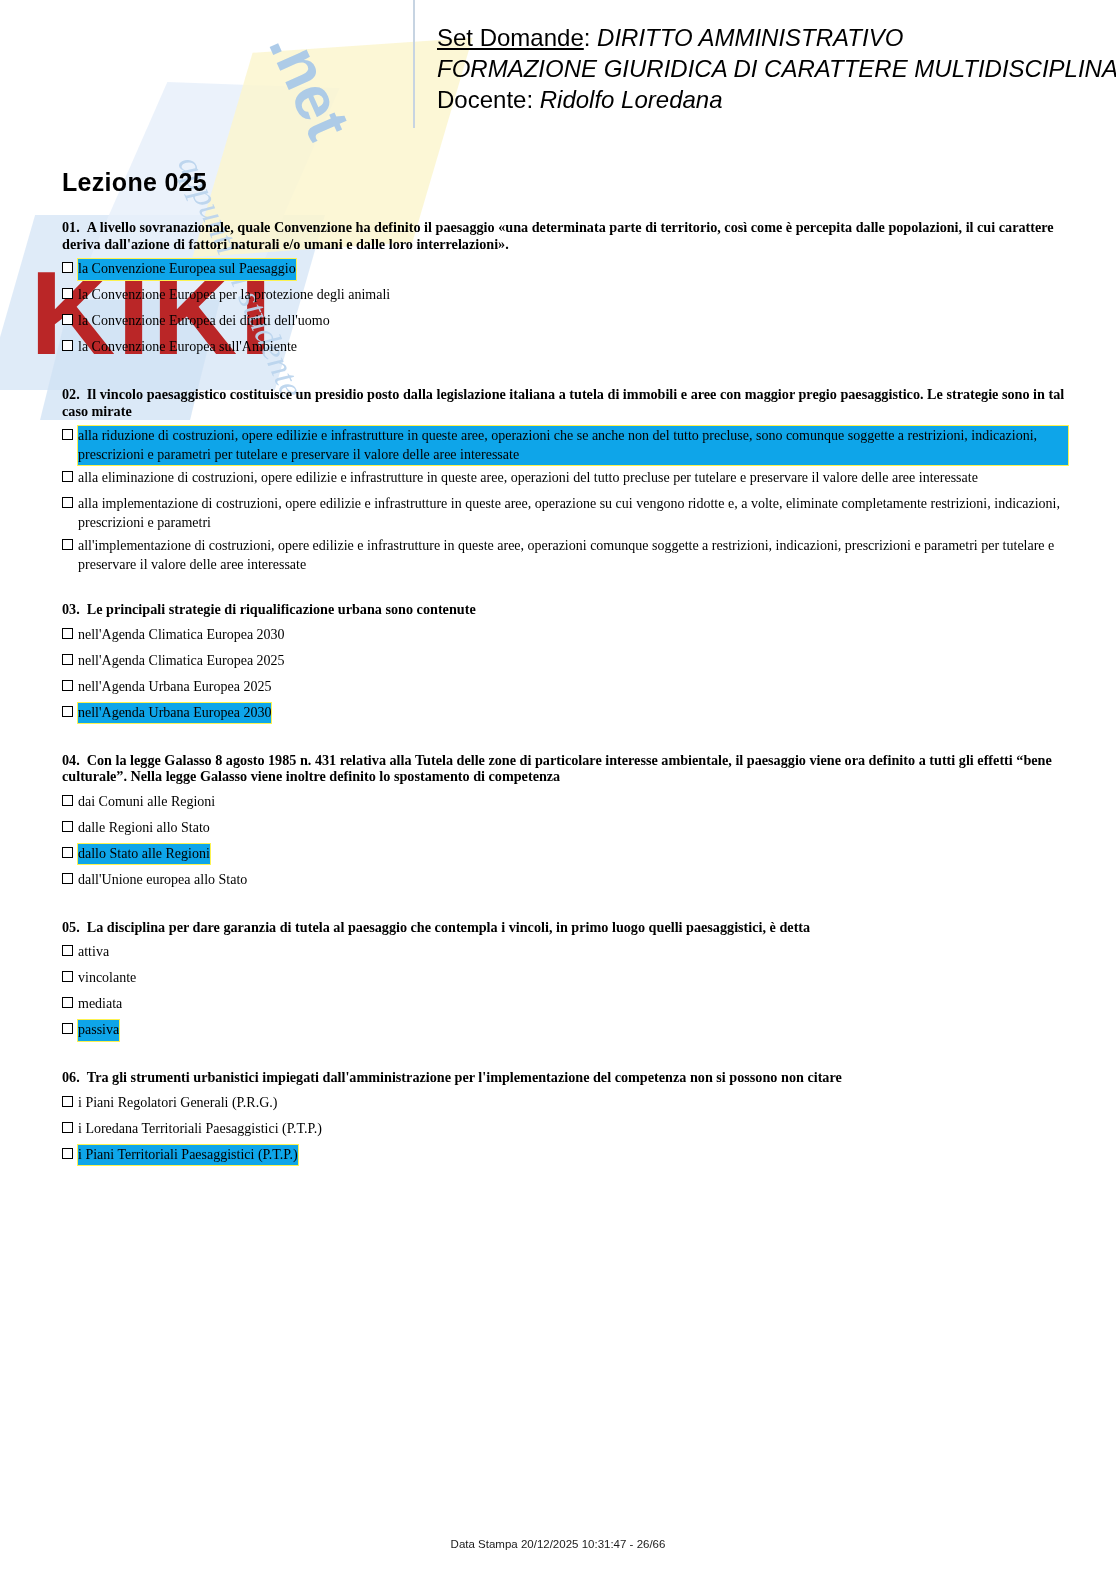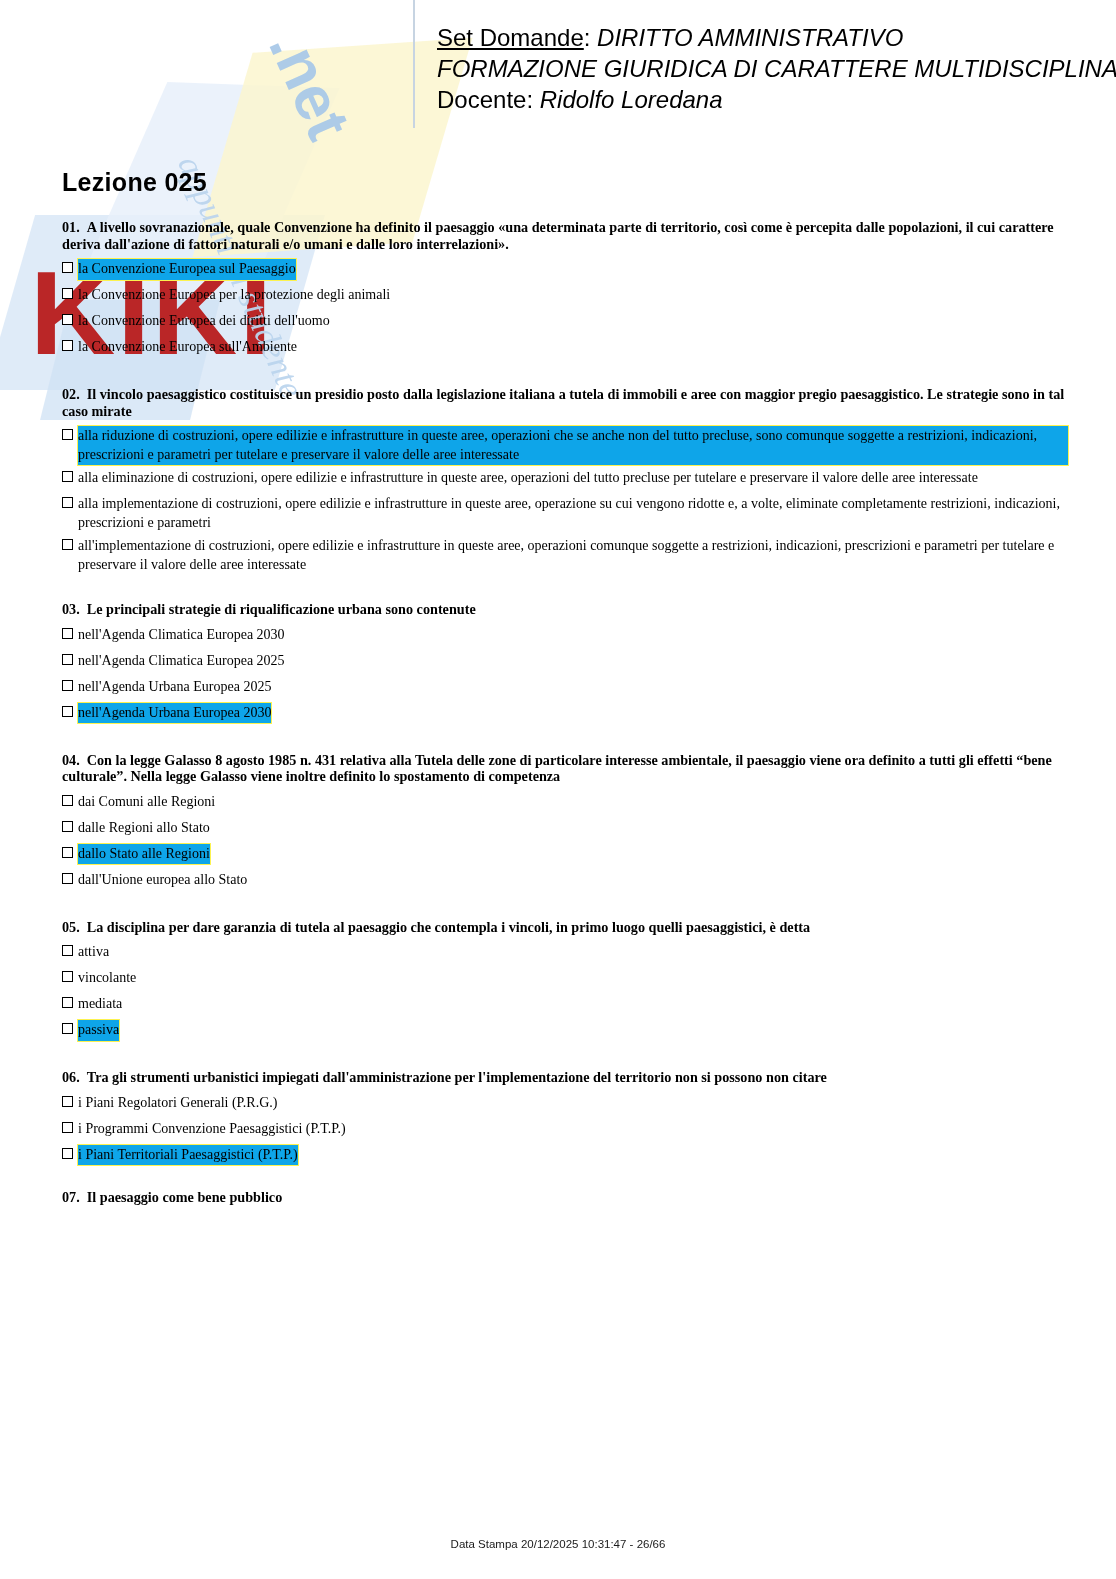--- a/index.html
+++ b/index.html
@@ -350,39 +350,36 @@
         <div class="answer-row">
             <span class="checkbox"></span>
             <span class="answer-text hl">passiva</span>
           </div>
       </div>
     </div>
 
     <div class="gap-lg"></div>
 
     <div class="question-block">
-      <p class="q-text"><span class="q-num">06.</span><span>Tra gli strumenti urbanistici impiegati dall'amministrazione per l'implementazione del territorio non si possono non citare</span></p>
+      <p class="q-text"><span class="q-num">06.</span><span>Tra gli strumenti urbanistici impiegati dall'amministrazione per l'implementazione del competenza non si possono non citare</span></p>
       <div class="answers">
         <div class="answer-row">
             <span class="checkbox"></span>
             <span class="answer-text">i Piani Regolatori Generali (P.R.G.)</span>
           </div>
         <div class="answer-row">
             <span class="checkbox"></span>
-            <span class="answer-text">i Programmi Convenzione Paesaggistici (P.T.P.)</span>
+            <span class="answer-text">i Loredana Territoriali Paesaggistici (P.T.P.)</span>
           </div>
         <div class="answer-row">
             <span class="checkbox"></span>
             <span class="answer-text hl">i Piani Territoriali Paesaggistici (P.T.P.)</span>
           </div>
       </div>
     </div>
 
     <div class="gap-md"></div>
 
-    <div class="question-block">
-      <p class="q-text"><span class="q-num">07.</span><span>Il paesaggio come bene pubblico</span></p>
-    </div>
   </div>
 
   <div class="footer">Data Stampa 20/12/2025 10:31:47 - 26/66</div>
 
 </div>
 
 </body></html>

